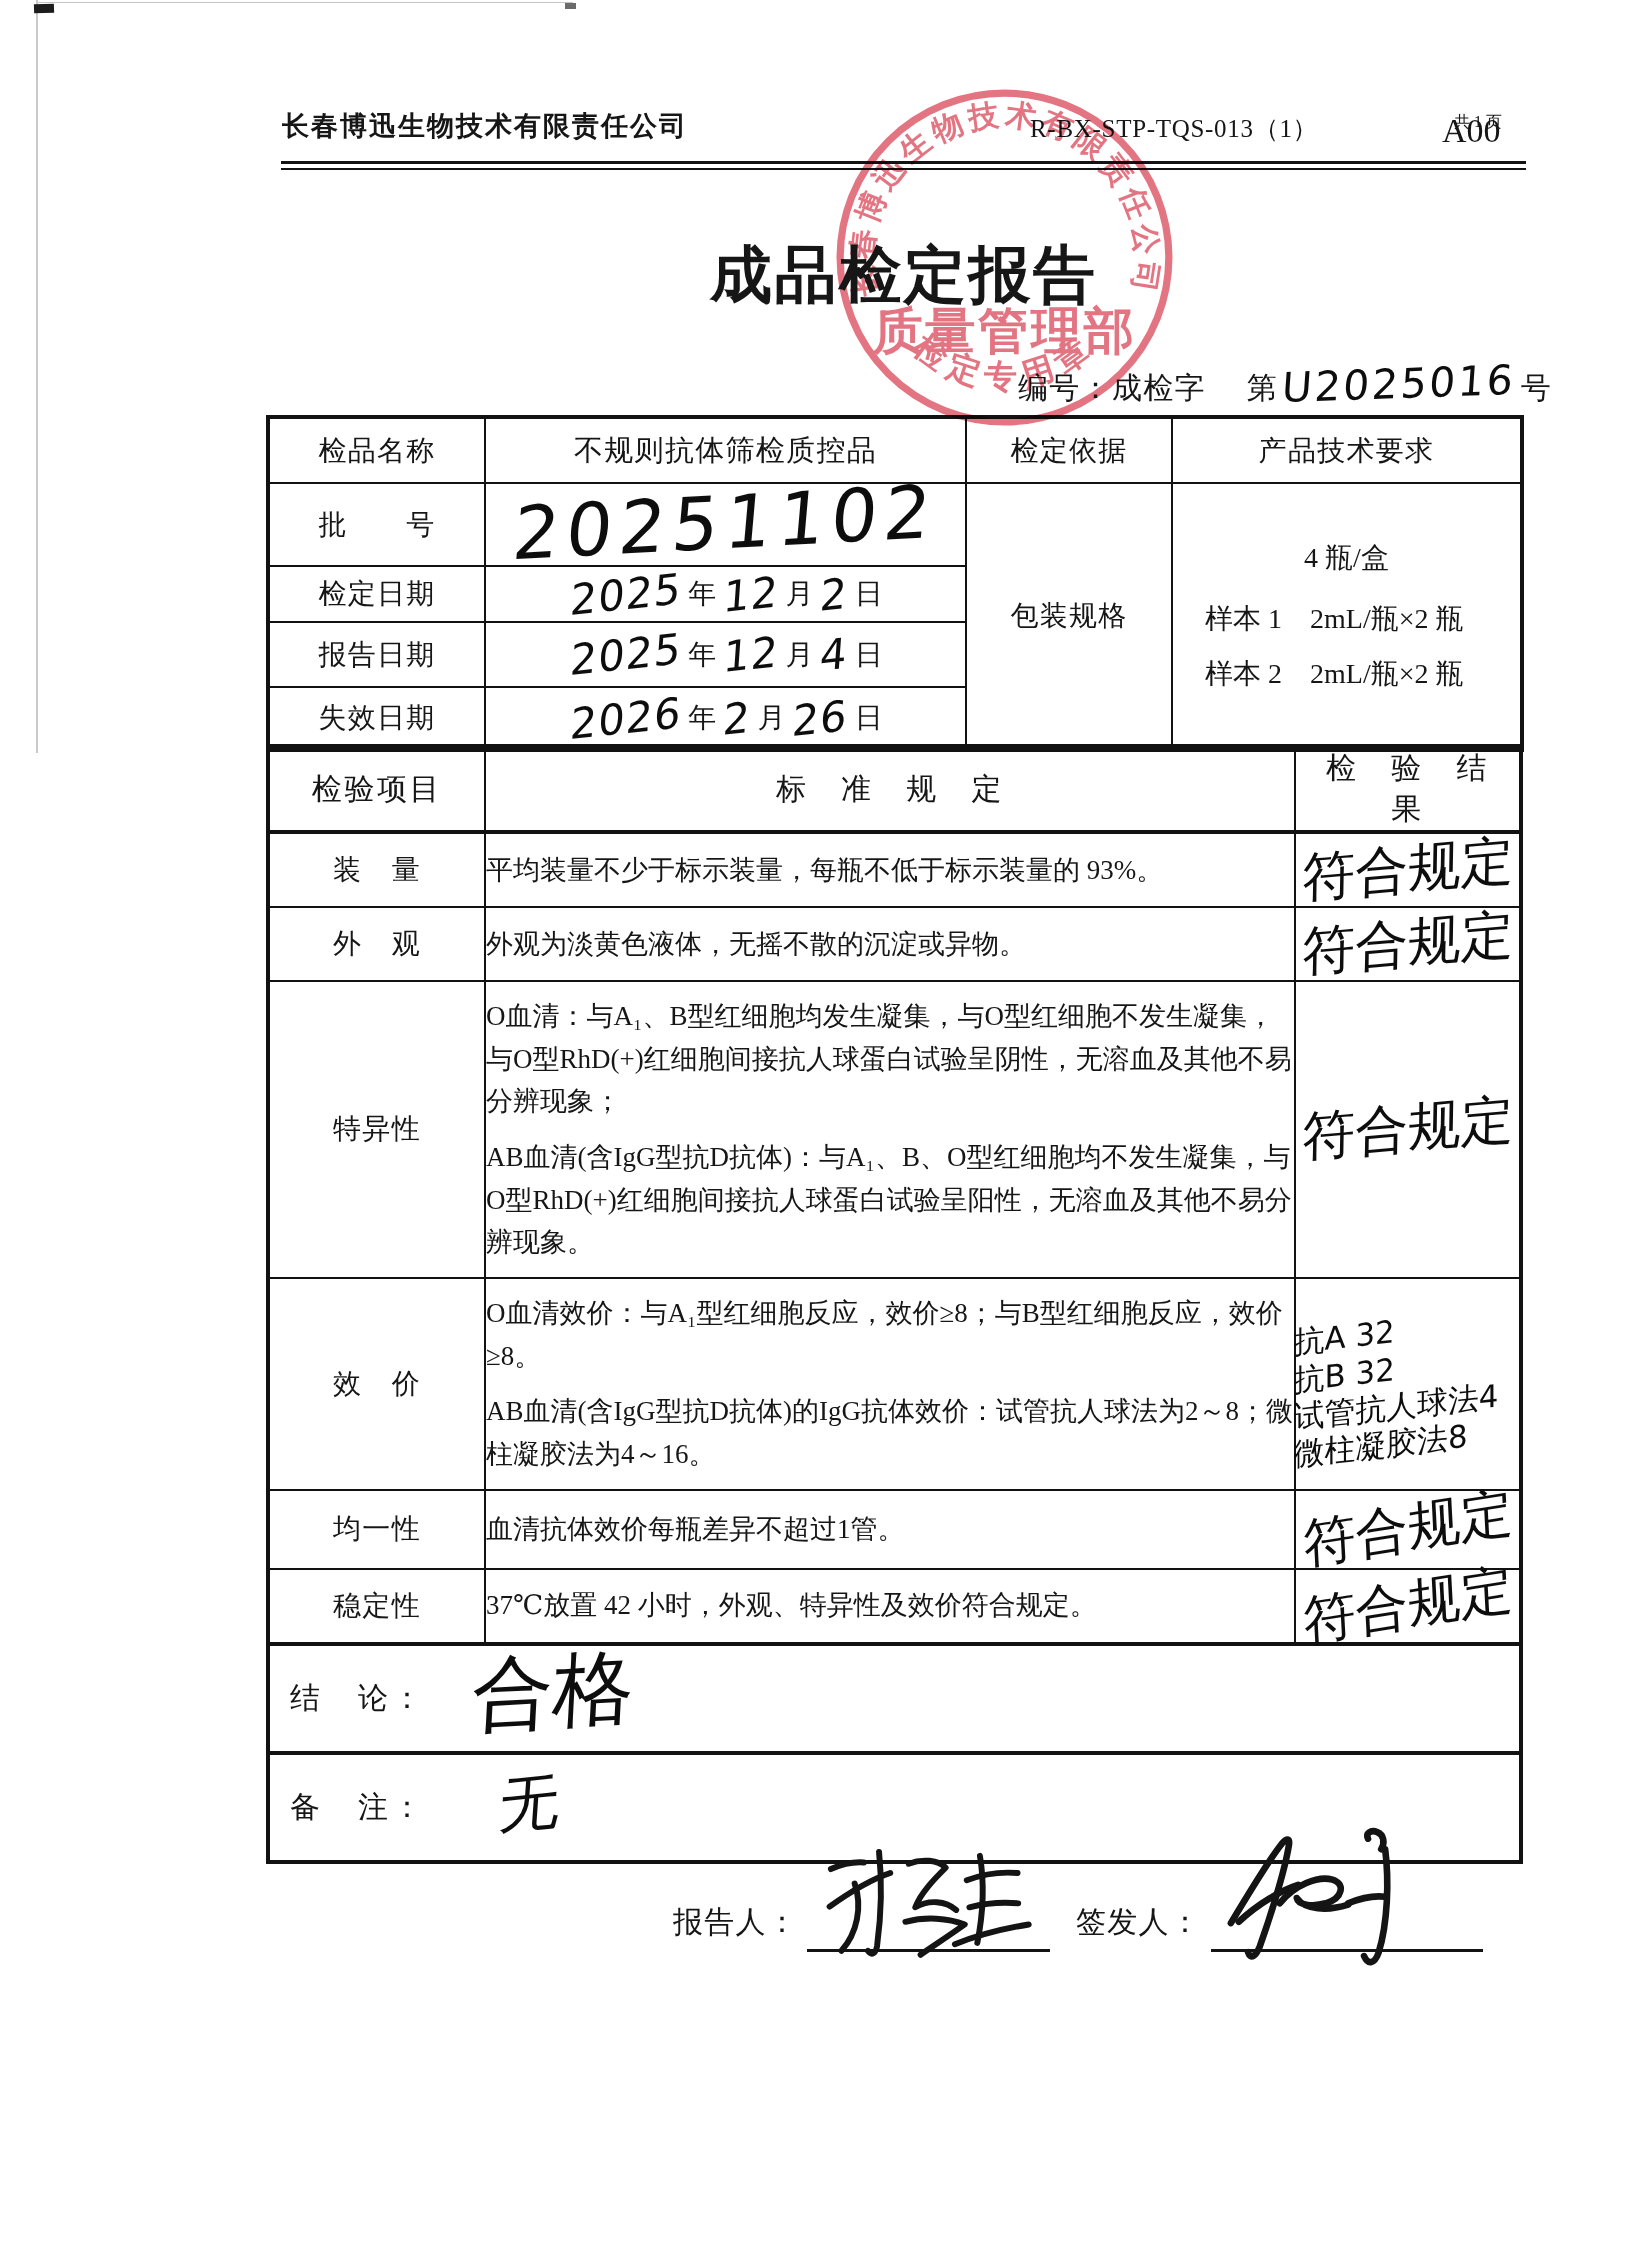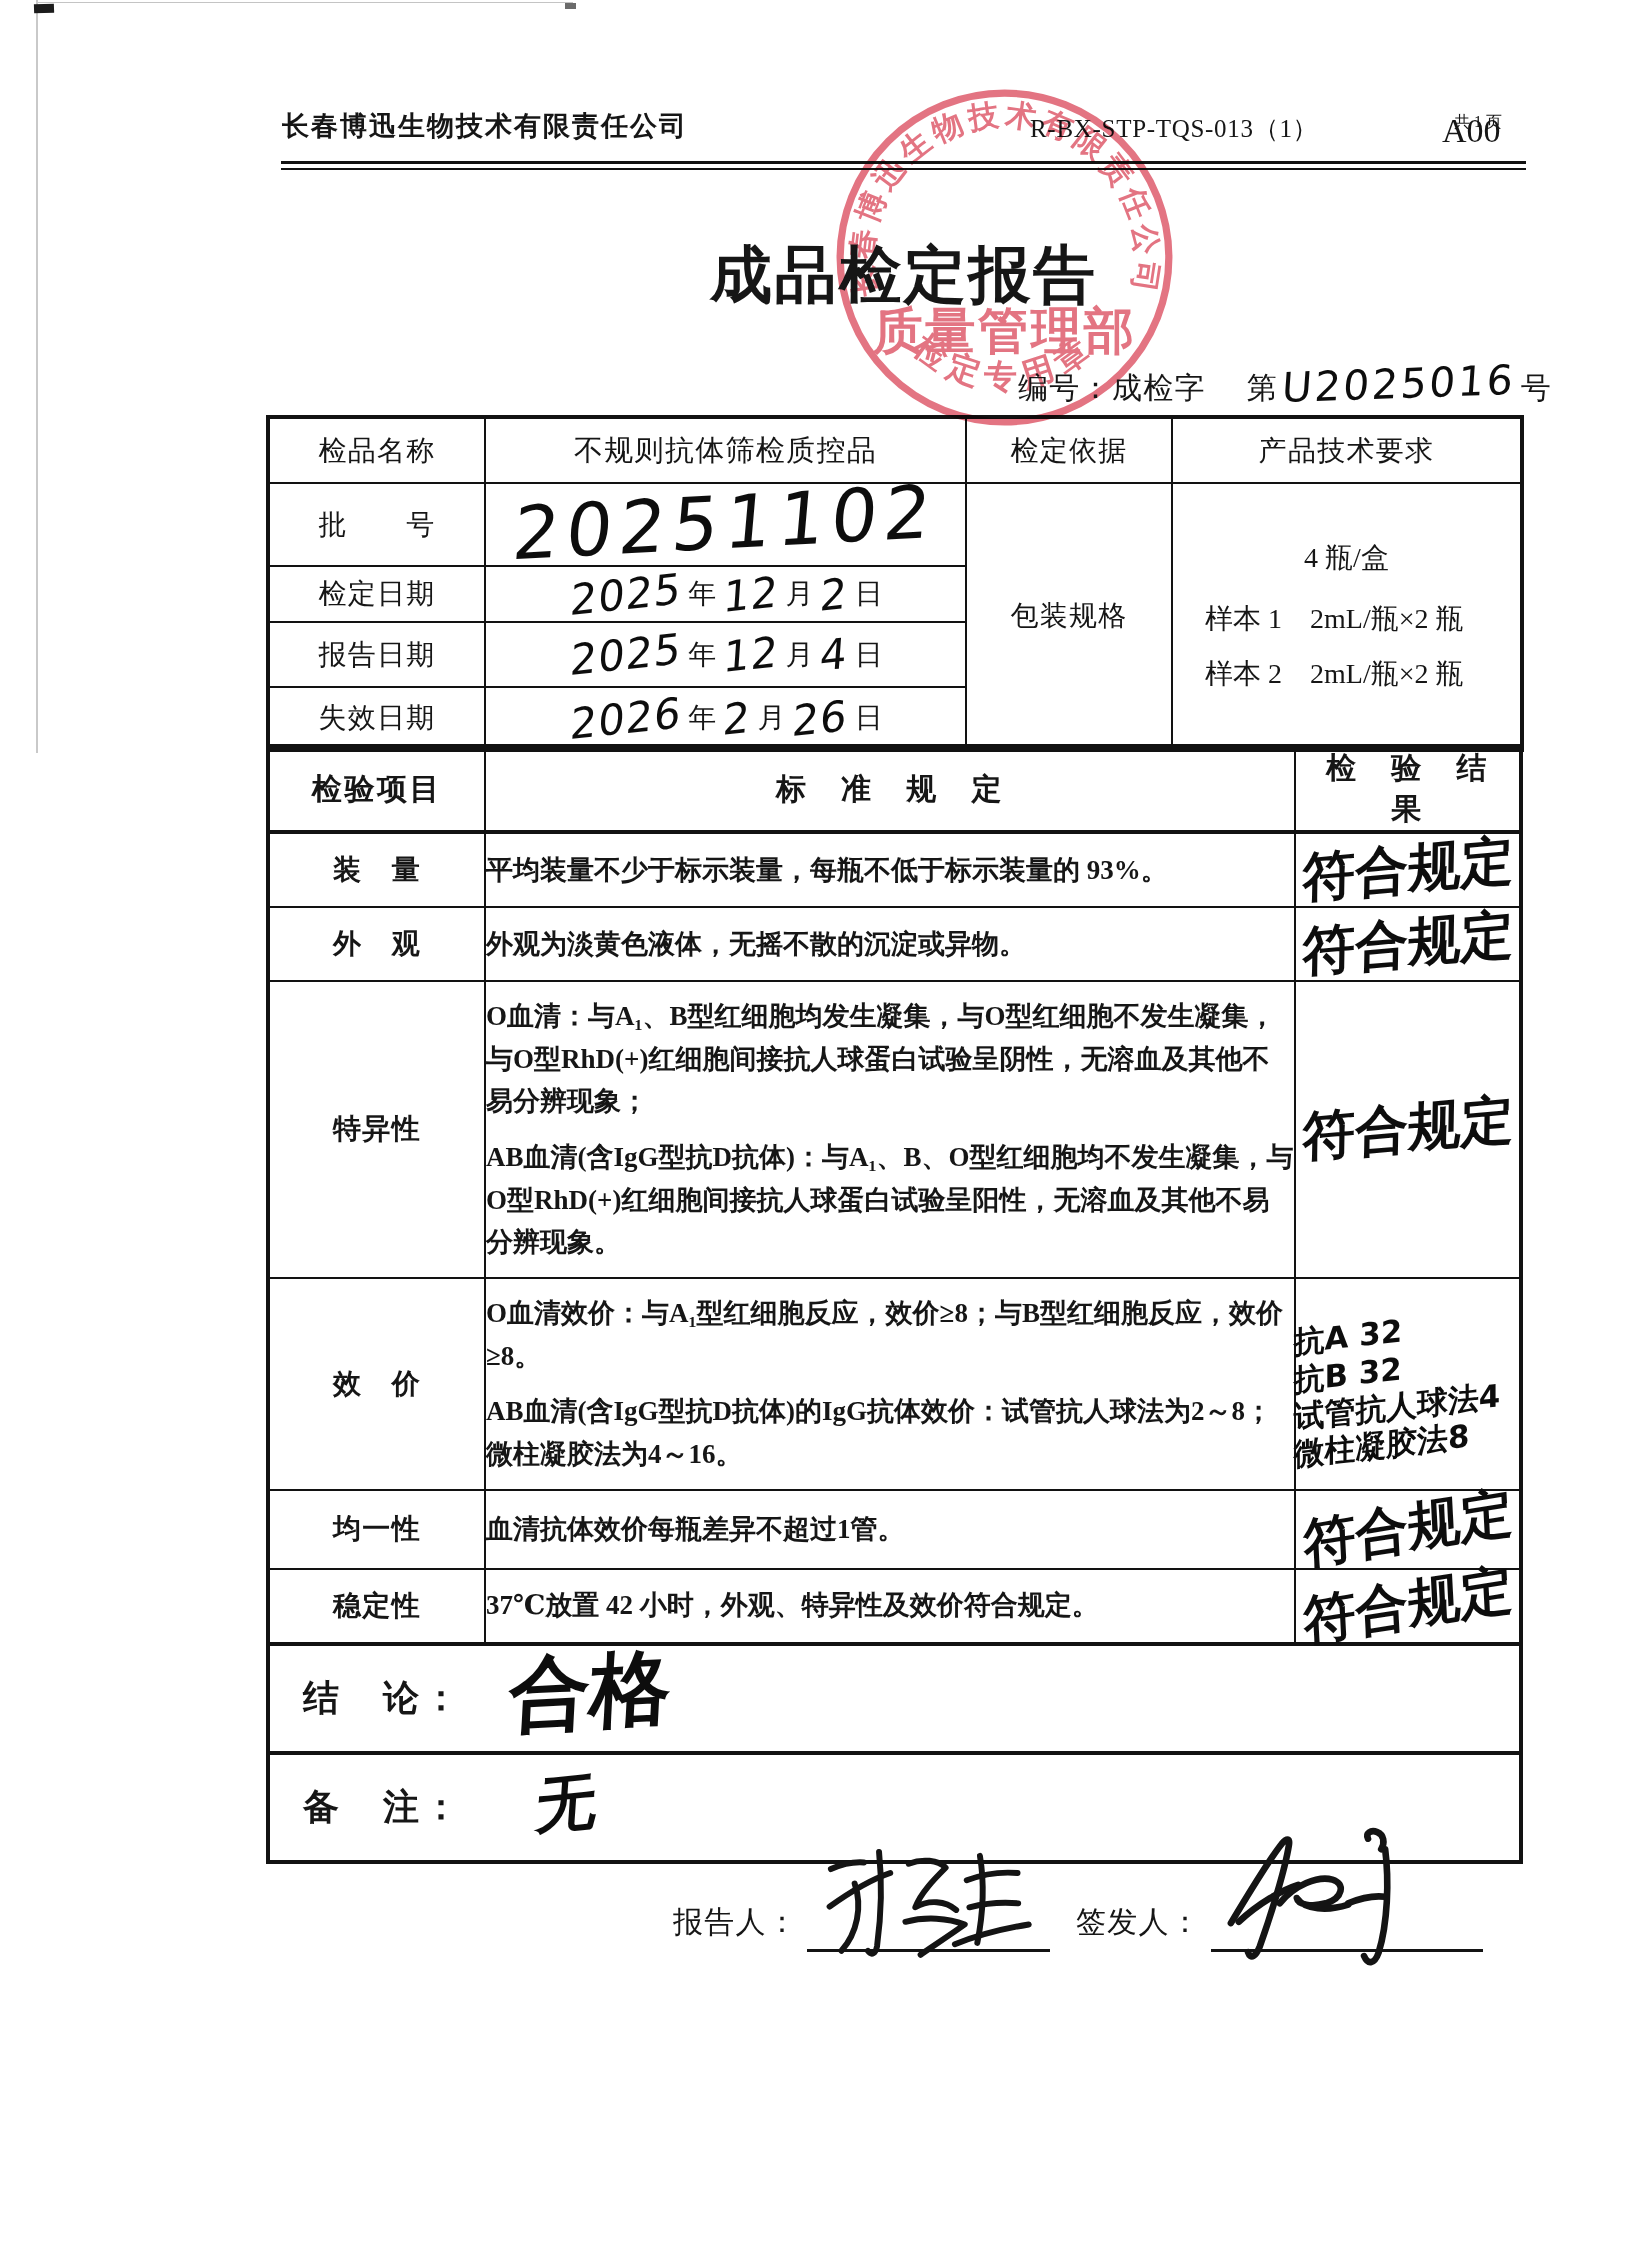--- a/index.html
+++ b/index.html
@@ -35,42 +35,42 @@
   
   .hw{font-family:"DejaVu Sans","Liberation Sans",sans-serif;color:#0d0d0d;display:inline-block;}
 
   .hwno{font-size:41px;transform:rotate(-2deg) skewX(-6deg);letter-spacing:2.6px;margin:0 5.3px;}
 
   
   table.tbl{position:absolute;border-collapse:collapse;table-layout:fixed;z-index:2;background:transparent;}
   table.tbl{border:4px solid #121212;}
   table.tbl td{border:2px solid #121212;padding:0;vertical-align:middle;overflow:visible;}
   .tblA{left:266px;top:415px;width:1255px;}
-  .tblB{left:266px;top:744px;width:1255px;font-weight:bold;}
+  .tblB{left:266px;top:744px;width:1255px;}
   td.lab{text-align:center;font-size:28px;letter-spacing:1.3px;}
   td.val{text-align:center;}
   .namev{font-size:29px;letter-spacing:1.3px;text-align:center;}
   .batch{font-size:73px;letter-spacing:6.6px;transform:rotate(-3deg) skewX(-8deg);margin-top:-4px;}
   .dateline{display:flex;justify-content:center;align-items:center;}
   .dnum{font-size:42px;transform:rotate(-6deg) skewX(-10deg);letter-spacing:1.3px;margin:0 4px;}
   .dchar{font-size:28px;margin:0 2.6px;}
   .pack{vertical-align:middle;}
   .pack .p1{text-align:center;font-size:28px;margin-bottom:22.5px;}
   .pack .p2{text-align:left;font-size:28px;padding-left:32px;margin-top:17px;}
   td.std{font-size:27px;line-height:1.58;padding:14.5px 20px;text-align:left;}
   td.std div{margin:13px 0;}
   tr.thick td{border-top-width:4px;}
   td.hdr{text-align:center;font-size:30px;letter-spacing:2.6px;}
   td.result{text-align:center;}
   .hwres{font-size:53px;white-space:nowrap;transform:rotate(-5deg) skewX(-6deg);letter-spacing:0px;}
   .hwres.tilt{transform:rotate(-9deg) skewX(-6deg);}
   .hwlines{text-align:left;margin-left:-2.6px;width:284px;}
   .hwlines div{font-size:31px;white-space:nowrap;transform:rotate(-6deg) skewX(-6deg);line-height:1.2;}
   .conc-row{display:flex;align-items:center;}
-  .conclab{font-size:36px;letter-spacing:4px;padding-left:33px;}
+  .conclab{font-size:30px;letter-spacing:4px;padding-left:20px;}
   .hwconc{font-size:81px;transform:rotate(-3deg) skewX(-6deg);margin-left:46px;margin-top:-12px;}
   .hwremark{font-size:61px;transform:rotate(-6deg) skewX(-10deg);margin-left:73px;margin-top:-6.6px;}
 
   
   .sig-label{position:absolute;font-size:30px;letter-spacing:1.3px;z-index:3;}
   .sig-line{position:absolute;height:2.6px;background:#141414;z-index:3;}
   .sig-svg{position:absolute;z-index:4;}
 
   .pageno{position:absolute;left:887px;top:2109px;font-size:25px;font-family:"DejaVu Sans",sans-serif;}
 </style>

